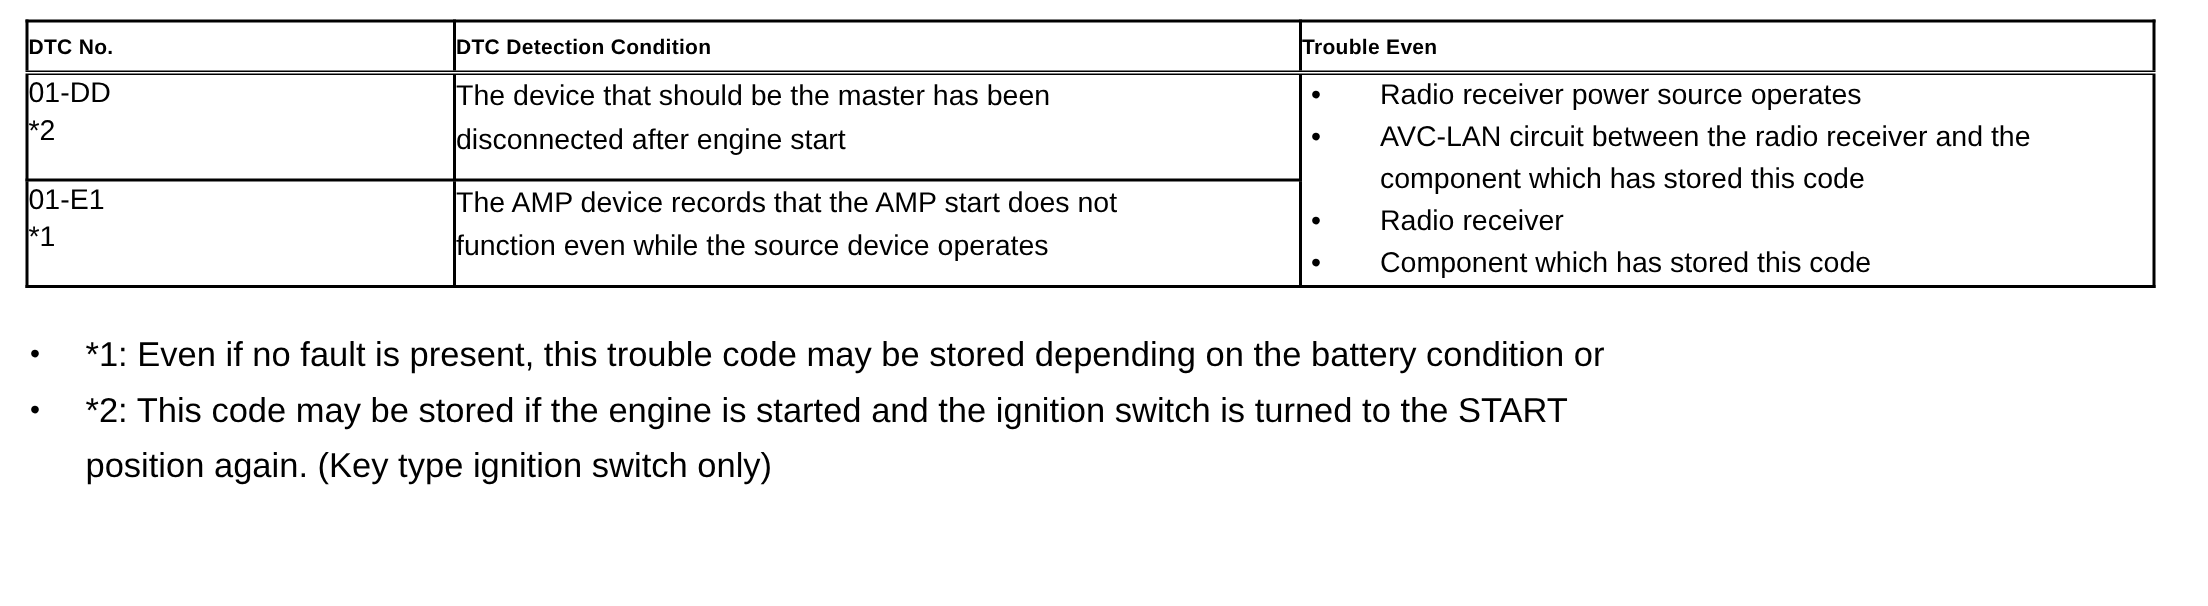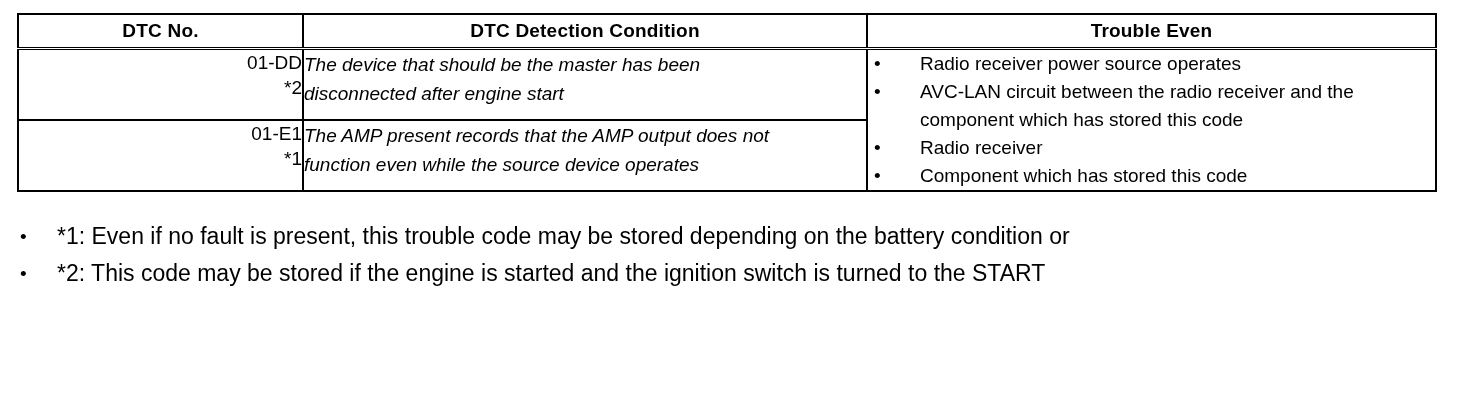--- a/index.html
+++ b/index.html
@@ -34,47 +34,47 @@
   table.dtc-table col.c3 { width: 569px; }
 
   table.dtc-table th,
   table.dtc-table td {
     border: 2px solid #000;
     padding: 0;
     vertical-align: top;
   }
 
   th.hdr {
-    font-size: 19px;
+    font-size: 14px;
     font-weight: bold;
-    text-align: center;
+    text-align: left;
     height: 32px;
     line-height: 32px;
     padding: 0 4px;
     letter-spacing: 0.2px;
     white-space: nowrap;
     vertical-align: middle;
   }
   
   tr.header-row th { border-bottom: 3px double #000; }
 
   td.code-cell {
-    text-align: right;
+    text-align: left;
     font-size: 19px;
     line-height: 25px;
     padding-top: 12px;
     padding-bottom: 12px;
     white-space: pre-line;
   }
   td.cond-cell {
     font-size: 19px;
     line-height: 29px;
     padding: 10px 10px 10px 12px;
   }
-  td.cond-cell .ln { display: block; font-style: italic; }
+  td.cond-cell .ln { display: block; }
 
   td.area-cell {
     padding: 8px 6px 8px 6px;
     font-size: 19px;
     line-height: 28px;
   }
   ul.area-list {
     list-style: none;
     margin: 0;
     padding: 0;
@@ -170,32 +170,33 @@
               <span class="bullet">•</span>
               <span class="txt">Component which has stored this code</span>
             </li>
           </ul>
         </td>
       </tr>
       <tr>
         <td class="code-cell">01-E1
 *1</td>
         <td class="cond-cell">
-          <span class="ln">The AMP present records that the AMP output does not</span>
+          <span class="ln">The AMP device records that the AMP start does not</span>
           <span class="ln">function even while the source device operates</span>
         </td>
       </tr>
     </tbody>
   </table>
 </div>
 
 <div class="hint-block">
   <ul class="hint-list">
     <li>
       <span class="bullet">•</span>
       <span class="txt">*1: Even if no fault is present, this trouble code may be stored depending on the battery condition or</span>
     </li>
     <li>
       <span class="bullet">•</span>
       <span class="txt">*2: This code may be stored if the engine is started and the ignition switch is turned to the START</span>
+      <span class="txt">position again. (Key type ignition switch only)</span>
     </li>
   </ul>
 </div>
 
 </body></html>

